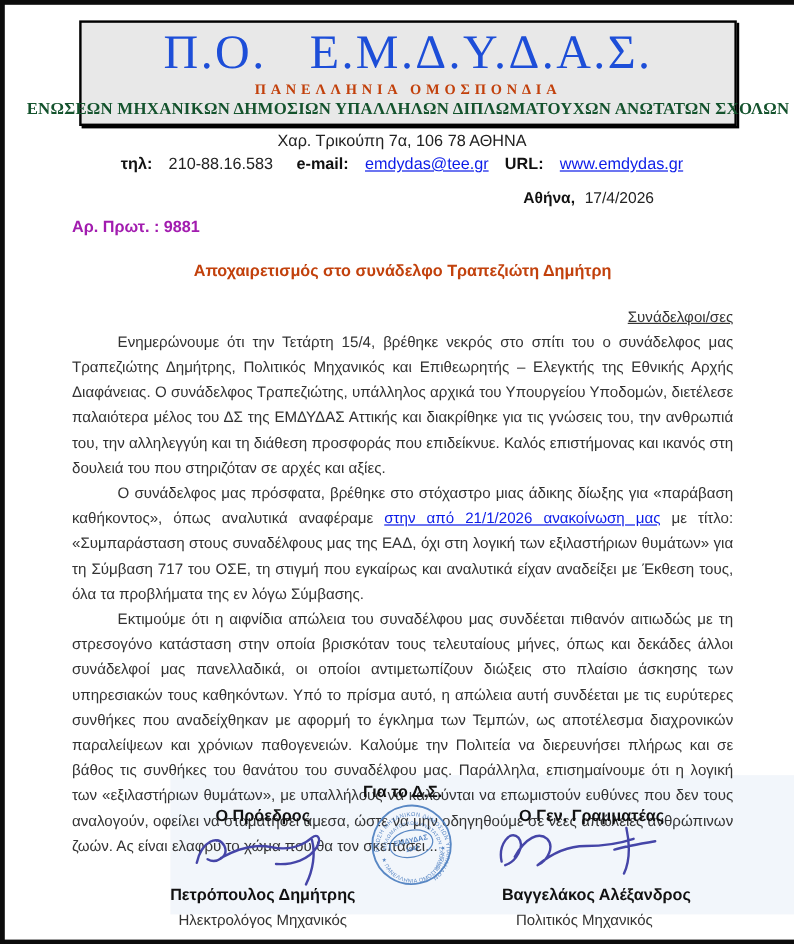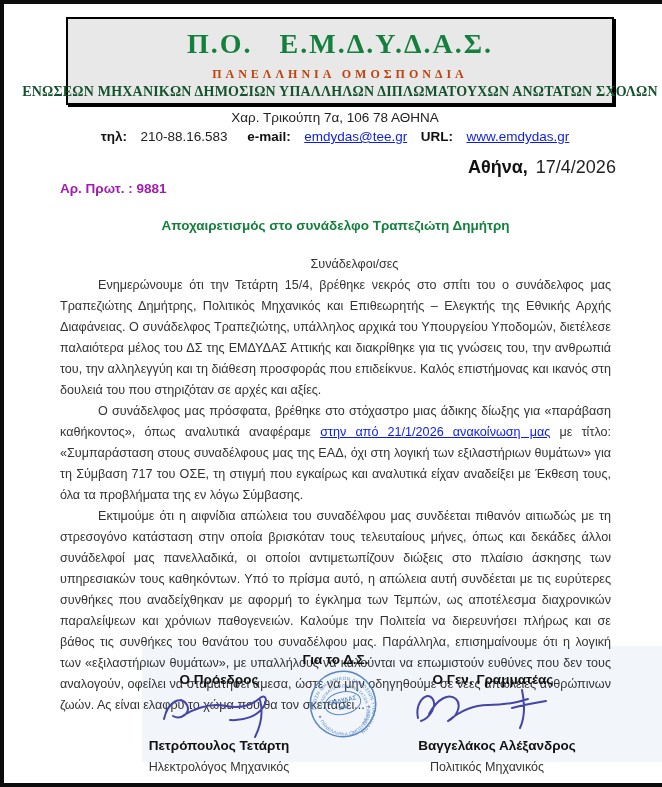--- a/index.html
+++ b/index.html
@@ -15,46 +15,46 @@
   
   .scan-band{position:absolute;left:138px;top:642px;width:520px;height:116px;background:#f2f6fb;z-index:0;}
 
   
   .header-box{
     position:absolute;left:62px;top:13px;width:548px;height:88px;
     background:var(--header_bg);border:2px solid #000;box-shadow:2px 2px 0 #000;
     display:flex;flex-direction:column;align-items:center;justify-content:flex-start;
   }
   .acronym{
-    font-family:"Liberation Serif","DejaVu Serif",serif;font-weight:bold;color:#15803d;
-    font-size:28px;line-height:46px;letter-spacing:2px;white-space:pre;margin-top:2px;
+    font-family:"Liberation Serif","DejaVu Serif",serif;font-weight:normal;color:#1d4ed8;
+    font-size:40px;line-height:46px;letter-spacing:2px;white-space:pre;margin-top:2px;
   }
   .federation{
     font-family:"Liberation Serif","DejaVu Serif",serif;font-weight:bold;color:#c2410c;
     font-size:12px;line-height:15px;letter-spacing:4px;white-space:nowrap;
   }
   .org-full{
     font-family:"Liberation Serif","DejaVu Serif",serif;font-weight:bold;color:#14532d;
     font-size:14px;line-height:16px;letter-spacing:0.2px;white-space:nowrap;margin-top:2px;
   }
   .address-line{position:absolute;left:0;top:106px;width:662px;text-align:center;font-size:13.5px;color:#222;}
   .contact-line{position:absolute;left:0;top:125px;width:662px;text-align:center;font-size:13.5px;color:#222;}
   .contact-line .lbl{font-weight:bold;color:#111;}
   .contact-line .sep{display:inline-block;width:6px;}
   a.link{color:var(--link);text-decoration:underline;cursor:pointer;}
 
-  .dateline{position:absolute;left:432px;top:153px;font-size:18px;color:#222;margin-left:32px;}
+  .dateline{position:absolute;left:432px;top:153px;font-size:13px;color:#222;}
   .dateline .city{font-weight:bold;color:#111;margin-right:8px;}
   .protocol{position:absolute;left:56px;top:177px;font-size:13.5px;font-weight:bold;color:#a21caf;}
 
-  .subject{position:absolute;left:56px;top:214px;width:551px;text-align:center;font-size:13.5px;font-weight:bold;color:#15803d;}
+  .subject{position:absolute;left:56px;top:214px;width:551px;text-align:center;font-size:13.5px;font-weight:bold;color:#c2410c;}
 
   .body-text{position:absolute;left:56px;top:250px;width:551px;font-size:12.6px;line-height:21px;color:#333;z-index:1;}
   .body-text p{text-align:justify;text-indent:38px;margin:0;}
-  .body-text p.greeting{text-align:center;}
+  .body-text p.greeting{text-align:right;text-decoration:underline;}
 
   
   .for-board{position:absolute;left:56px;top:648px;width:551px;text-align:center;font-size:13.5px;font-weight:bold;color:#111;z-index:1;}
   .sig-title{position:absolute;top:668px;font-size:13.5px;font-weight:bold;color:#111;text-align:center;z-index:1;}
   .sig-title.left{left:90px;width:250px;}
   .sig-title.right{left:364px;width:250px;}
   .sig-name{position:absolute;top:734px;font-size:13.5px;font-weight:bold;color:#111;text-align:center;z-index:1;}
   .sig-name.left{left:90px;width:250px;}
   .sig-name.right{left:368px;width:250px;}
   .sig-role{position:absolute;top:756px;font-size:12.5px;color:#333;text-align:center;z-index:1;}
@@ -133,17 +133,17 @@
     </defs>
     <circle class="ring-circle" cx="50" cy="50" r="38" stroke-width="1.8"></circle>
     <ellipse class="ring-circle" cx="50" cy="49" rx="21" ry="13" stroke-width="1.2"></ellipse>
     <text font-size="5.6" letter-spacing="0.4"><textPath href="#arcTop" startOffset="1%">ΕΝΩΣΗ ΜΗΧΑΝΙΚΩΝ ΔΗΜΟΣΙΩΝ ΥΠΑΛΛΗΛΩΝ</textPath></text>
     <text font-size="4.8" letter-spacing="0.3"><textPath href="#arcMid" startOffset="2%">ΔΙΠΛΩΜΑΤΟΥΧΩΝ ΑΝΩΤΑΤΩΝ ΣΧΟΛΩΝ</textPath></text>
     <text font-size="5.4" letter-spacing="0.4" text-anchor="middle"><textPath href="#arcBottom" startOffset="50%">★ ΠΑΝΕΛΛΗΝΙΑ ΟΜΟΣΠΟΝΔΙΑ ★</textPath></text>
     <text x="50" y="48" text-anchor="middle" font-size="7" font-weight="bold">ΕΜΔΥΔΑΣ</text>
     <text x="50" y="56" text-anchor="middle" font-size="6" font-weight="bold">1947</text>
   </svg>
 
-  <div class="sig-name left">Πετρόπουλος  Τετάρτη</div>
+  <div class="sig-name left">Πετρόπουλος  Δημήτρης</div>
   <div class="sig-name right">Βαγγελάκος Αλέξανδρος</div>
   <div class="sig-role left">Ηλεκτρολόγος Μηχανικός</div>
   <div class="sig-role right">Πολιτικός Μηχανικός</div>
 </div>
 
 </body></html>

